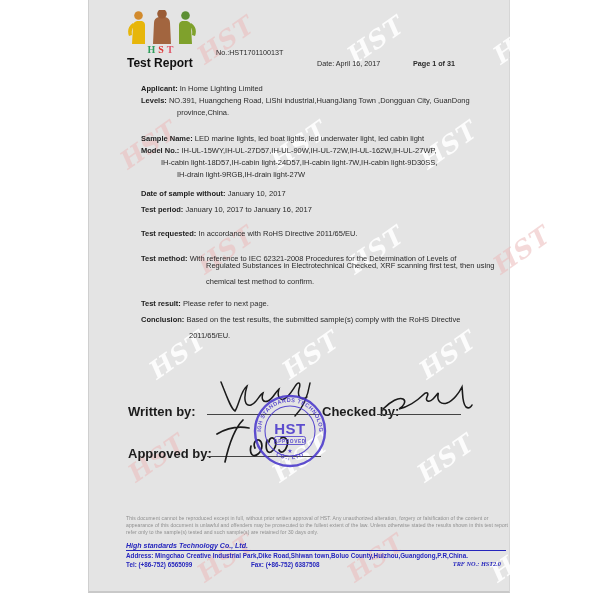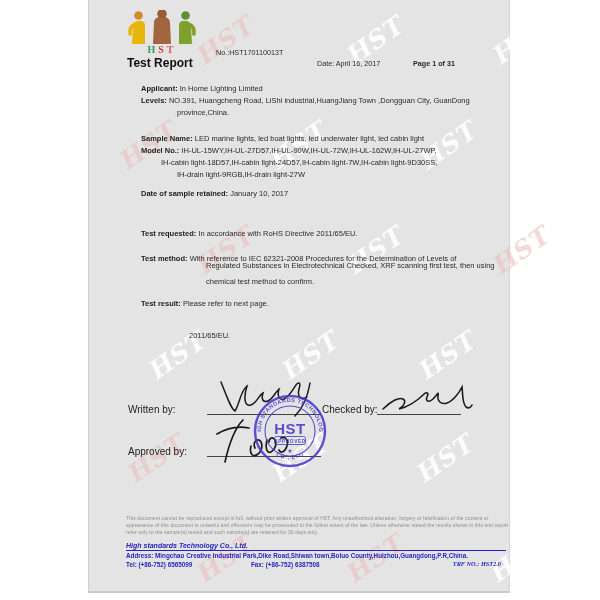--- a/index.html
+++ b/index.html
@@ -19,21 +19,21 @@
   }
   .wm.white{color:rgba(255,255,255,0.88);}
   .wm.pink{color:rgba(235,185,185,0.55);}
   .row{position:absolute;font-size:7.5px;color:#2a2a2a;white-space:nowrap;line-height:10px;}
   .lbl{font-weight:bold;color:#1c1c1c;}
   .hdr-title{position:absolute;font-size:12px;font-weight:bold;color:#111;}
   .hdr-item{position:absolute;font-size:7.2px;color:#2a2a2a;white-space:nowrap;}
   .logo-letters{position:absolute;left:38px;top:44px;width:70px;text-align:center;
     font-size:10px;font-weight:bold;letter-spacing:3px;font-family:"Liberation Serif", serif;}
   .logo-letters .lh{color:#2f9e5c;} .logo-letters .ls{color:#dd3434;} .logo-letters .lt{color:#e05568;}
-  .sig-label{position:absolute;font-size:10px;font-weight:normal;color:#1c1c1c;white-space:nowrap;}
+  .sig-label{position:absolute;font-size:13px;font-weight:bold;color:#1c1c1c;white-space:nowrap;}
   .sig-line{position:absolute;border-top:1px solid #444;height:0;}
   .sig-svg{position:absolute;}
   .disc{position:absolute;font-size:5px;line-height:7px;color:#8e8e8e;white-space:nowrap;letter-spacing:0.1px;}
   .f-company{position:absolute;left:37px;top:542px;width:380px;font-size:7px;font-weight:bold;
     font-style:italic;color:#2626bd;border-bottom:1.2px solid #2626bd;padding-bottom:1px;white-space:nowrap;}
   .f-addr{position:absolute;left:37px;top:552px;font-size:6.3px;font-weight:bold;color:#2626bd;white-space:nowrap;}
   .f-tel{position:absolute;left:37px;top:561px;font-size:6.3px;font-weight:bold;color:#2626bd;white-space:nowrap;}
   .f-fax{position:absolute;left:162px;top:561px;font-size:6.3px;font-weight:bold;color:#2626bd;white-space:nowrap;}
   .f-trf{position:absolute;left:300px;top:560px;width:112px;text-align:right;font-size:6.3px;
     font-weight:bold;font-style:italic;color:#2626bd;font-family:"Liberation Serif", serif;white-space:nowrap;}
@@ -84,28 +84,30 @@
 
   <div class="row" style="left:52px;top:84px;"><span class="lbl">Applicant:</span> <span>In Home Lighting Limited</span></div>
   <div class="row" style="left:52px;top:96px;"><span class="lbl">Levels:</span> <span>NO.391, Huangcheng Road, LiShi industrial,HuangJiang Town ,Dongguan City, GuanDong</span></div>
   <div class="row" style="left:88px;top:108px;"><span>province,China.</span></div>
 
   <div class="row" style="left:52px;top:134px;"><span class="lbl">Sample Name:</span> <span>LED marine lights, led boat lights, led underwater light, led cabin light</span></div>
   <div class="row" style="left:52px;top:146px;"><span class="lbl">Model No.:</span> <span>IH-UL-15WY,IH-UL-27D57,IH-UL-90W,IH-UL-72W,IH-UL-162W,IH-UL-27WP,</span></div>
   <div class="row" style="left:72px;top:158px;"><span>IH-cabin light-18D57,IH-cabin light-24D57,IH-cabin light-7W,IH-cabin light-9D30SS,</span></div>
   <div class="row" style="left:88px;top:170px;"><span>IH-drain light-9RGB,IH-drain light-27W</span></div>
 
-  <div class="row" style="left:52px;top:189px;"><span class="lbl">Date of sample retained:</span> <span>January 10, 2017</span></div>
+  <div class="row" style="left:52px;top:189px;"><span class="lbl">Date of sample without:</span> <span>January 10, 2017</span></div>
+  <div class="row" style="left:52px;top:205px;"><span class="lbl">Test period:</span> <span>January 10, 2017 to January 16, 2017</span></div>
 
   <div class="row" style="left:52px;top:229px;"><span class="lbl">Test requested:</span> <span>In accordance with RoHS Directive 2011/65/EU.</span></div>
   <div class="row" style="left:52px;top:254px;"><span class="lbl">Test method:</span> <span>With reference to IEC 62321-2008 Procedures for the Determination of Levels of</span></div>
   <div class="row" style="left:117px;top:261px;"><span>Regulated Substances in Electrotechnical Checked, XRF scanning first test, then using</span></div>
   <div class="row" style="left:117px;top:277px;"><span>chemical test method to confirm.</span></div>
 
   <div class="row" style="left:52px;top:299px;"><span class="lbl">Test result:</span> <span>Please refer to next page.</span></div>
+  <div class="row" style="left:52px;top:315px;"><span class="lbl">Conclusion:</span> <span>Based on the test results, the submitted sample(s) comply with the RoHS Directive</span></div>
   <div class="row" style="left:100px;top:331px;"><span>2011/65/EU.</span></div>
 
   <div class="sig-label" style="left:39px;top:404px;">Written by:</div>
   <div class="sig-line" style="left:118px;top:414px;width:114px;"></div>
   <svg class="sig-svg" style="left:124px;top:377px;" width="110" height="42" viewBox="0 0 110 42">
     <path d="M8 5 C14 20 18 32 22 34 C26 28 28 13 34 9 C30 22 32 30 38 28 C44 26 46 18 50 16 C48 22 50 26 55 24 C60 22 63 14 66 12 C64 18 66 24 71 22 C76 20 80 12 83 8 C86 4 88 6 86 12 C84 20 88 24 94 20 M97 6 C95 18 90 31 82 39" stroke="#1a1a1a" stroke-width="1.5" fill="none" stroke-linecap="round"></path>
   </svg>
   <div class="sig-label" style="left:233px;top:404px;">Checked by:</div>
   <div class="sig-line" style="left:288px;top:414px;width:84px;"></div>
   <svg class="sig-svg" style="left:290px;top:383px;" width="95" height="32" viewBox="0 0 95 32">

